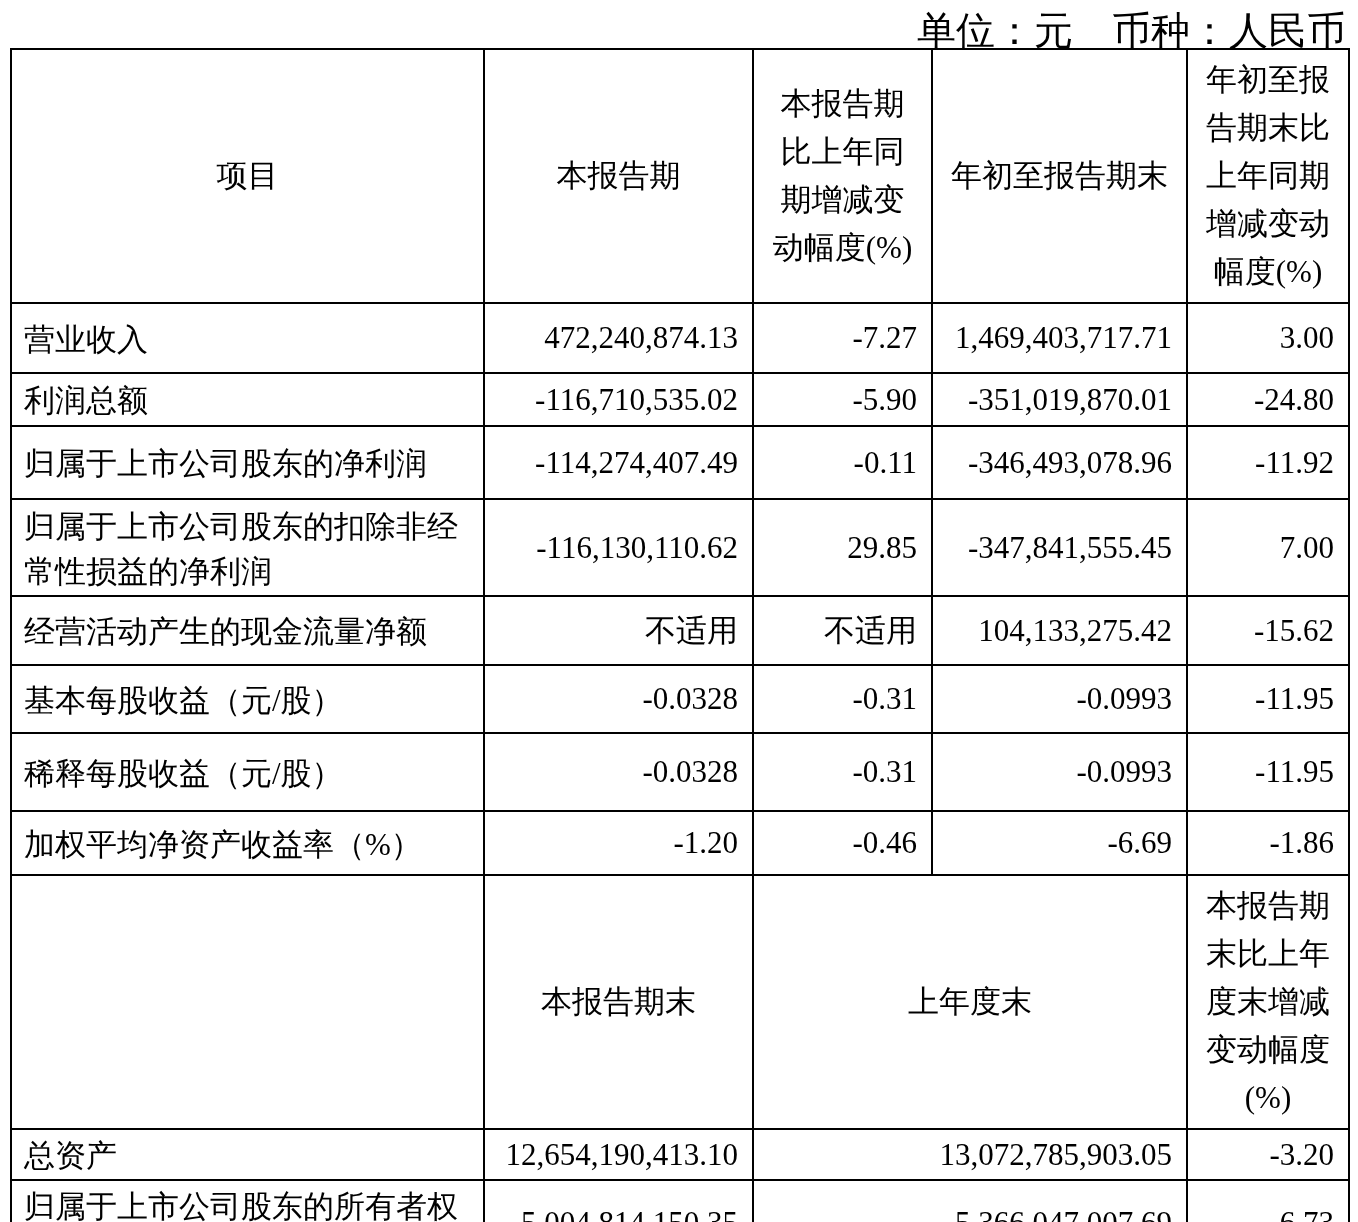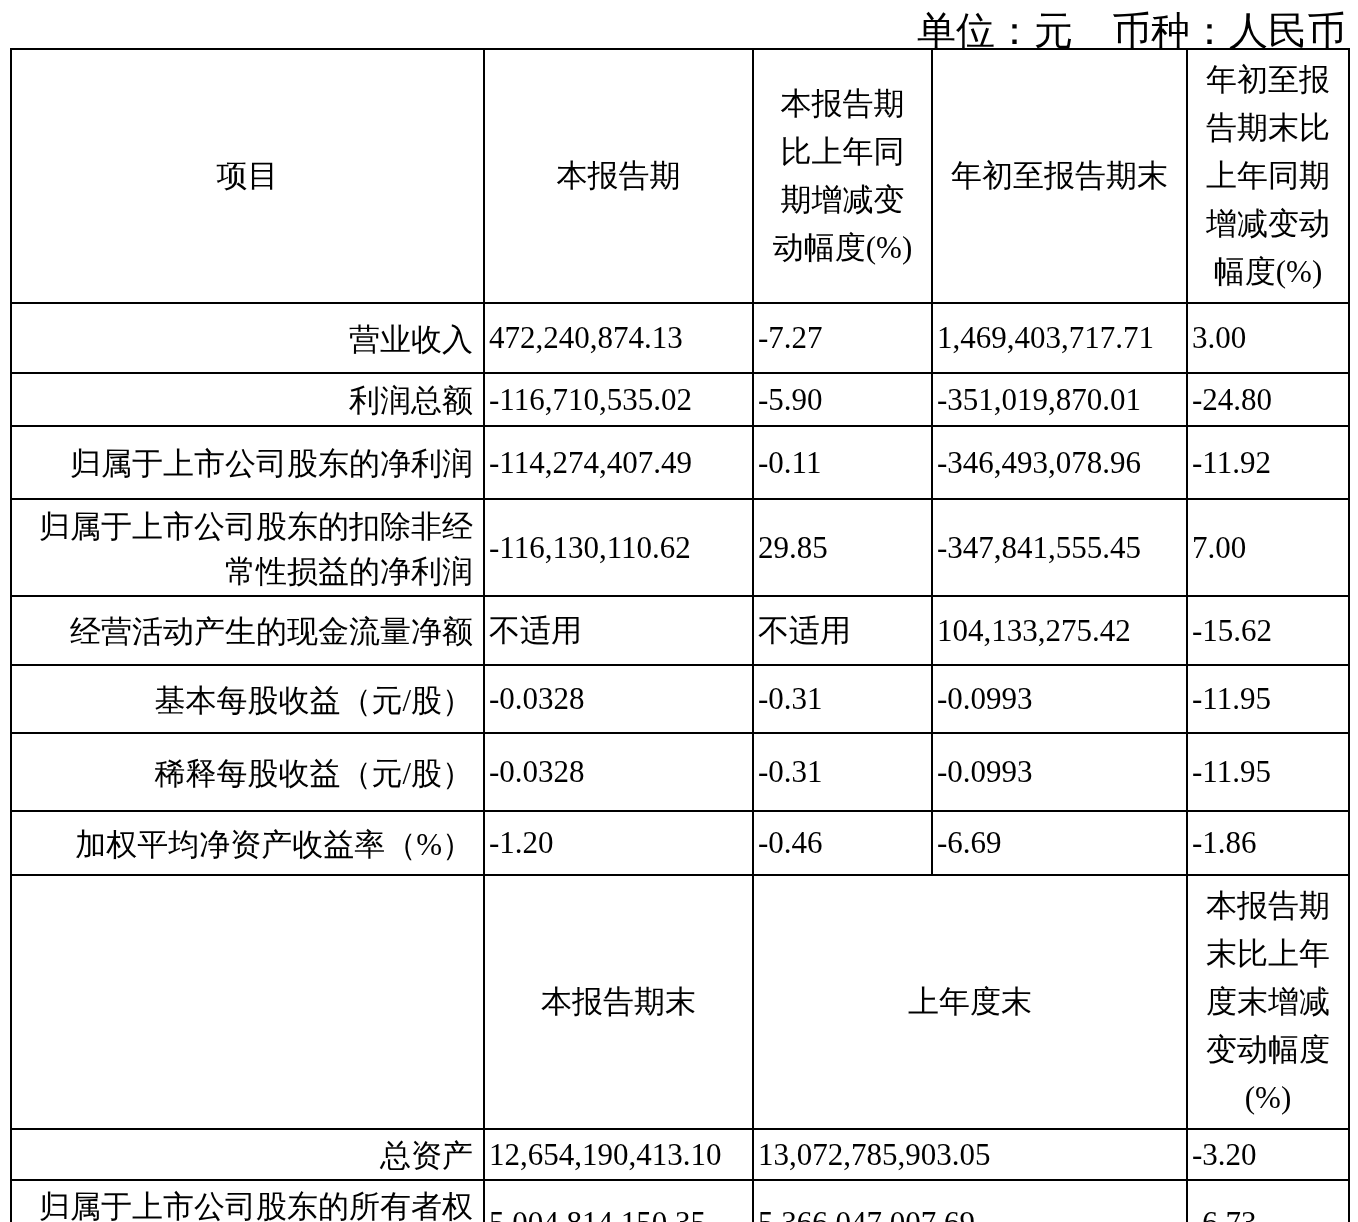--- a/index.html
+++ b/index.html
@@ -39,25 +39,26 @@
   }
   .fin-table th {
     font-weight: normal;
     text-align: center;
     white-space: pre-line;
     line-height: 1.55;
     padding: 6px 2px;
   }
   .fin-table thead tr { height: 245px; }
   .fin-table .label {
-    text-align: right;
+    text-align: left;
     padding: 4px 10px 0 12px;
     line-height: 1.45;
   }
   .fin-table .num {
+    text-align: right;
     padding: 4px 14px 4px 4px;
   }
   tbody.s1 tr:nth-child(1) { height: 70px; }
   tbody.s1 tr:nth-child(2) { height: 53px; }
   tbody.s1 tr:nth-child(3) { height: 73px; }
   tbody.s1 tr:nth-child(4) { height: 97px; }
   tbody.s1 tr:nth-child(5) { height: 69px; }
   tbody.s1 tr:nth-child(6) { height: 68px; margin-top: 15px; }
   tbody.s1 tr:nth-child(7) { height: 78px; }
   tbody.s1 tr:nth-child(8) { height: 64px; }

